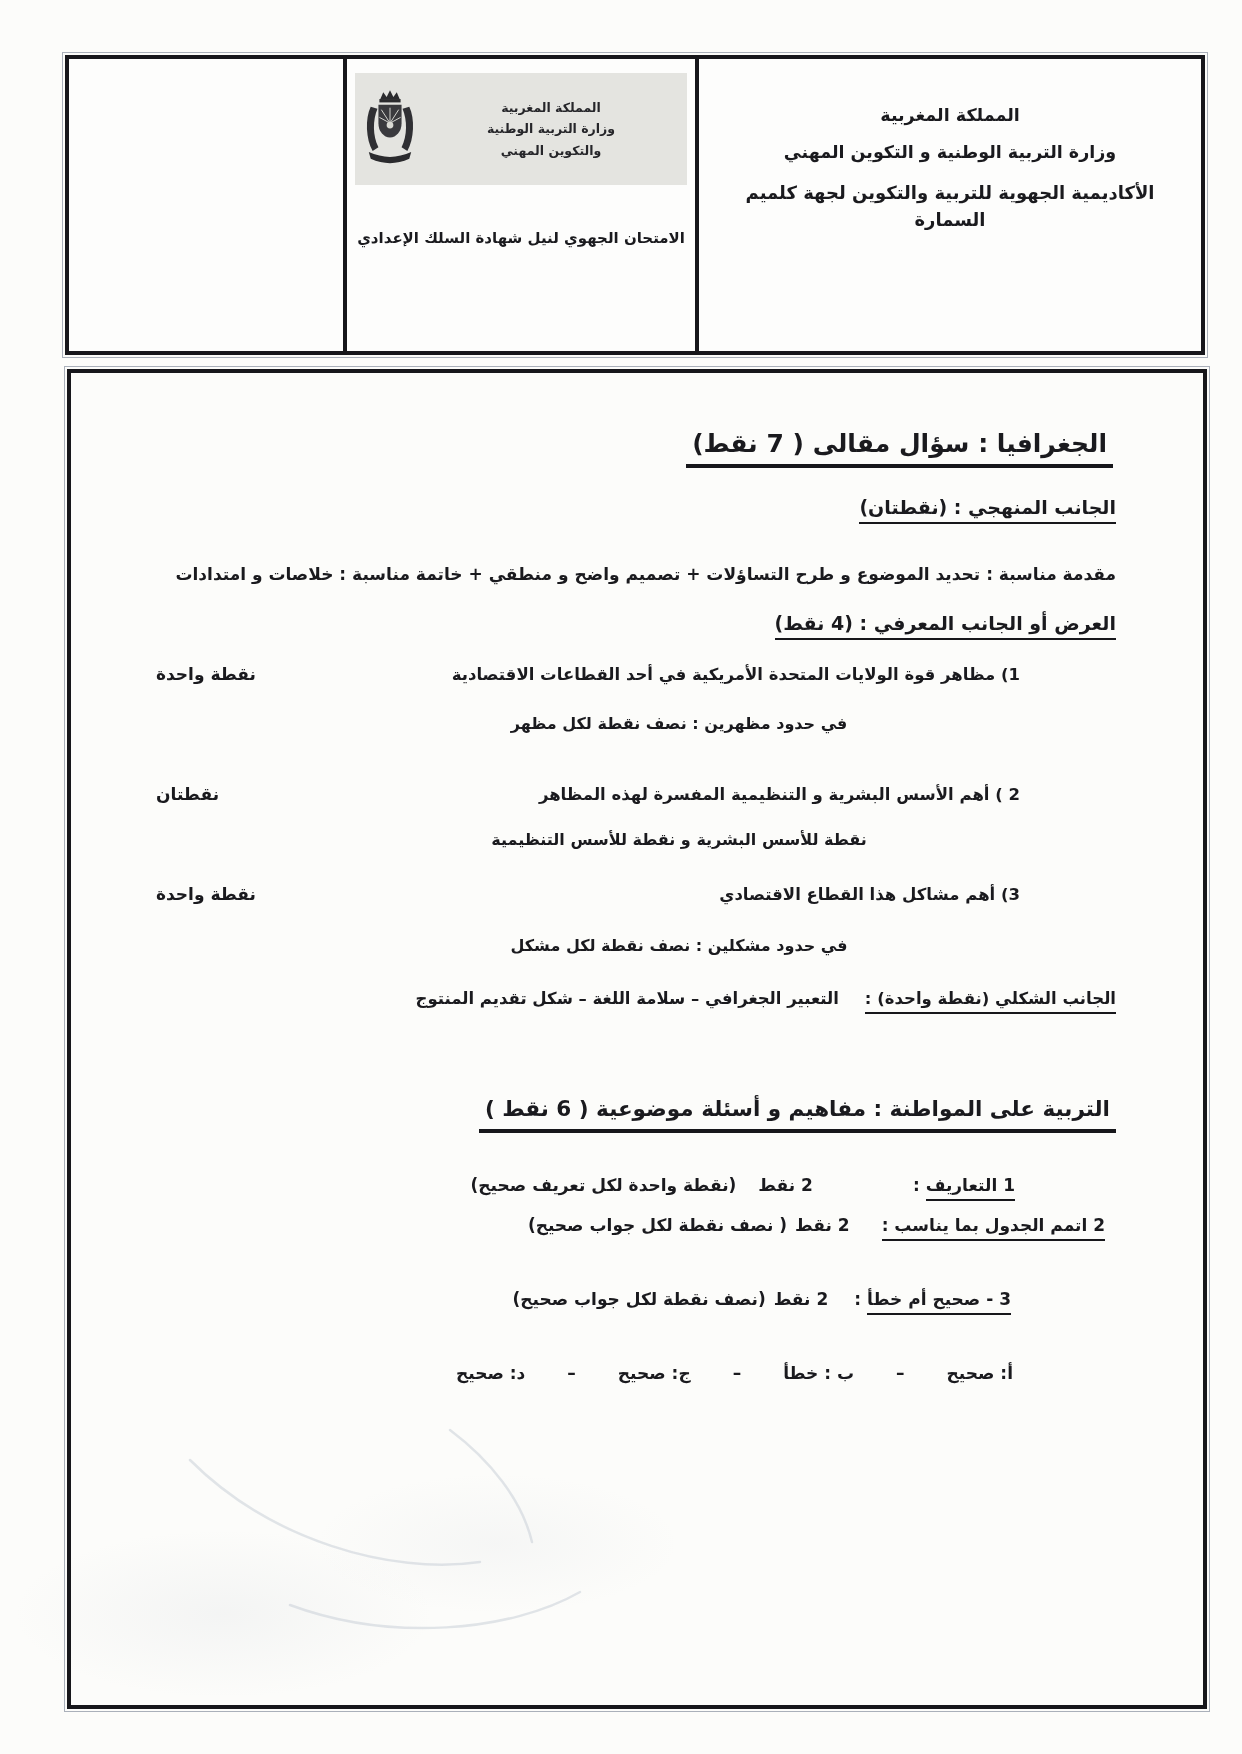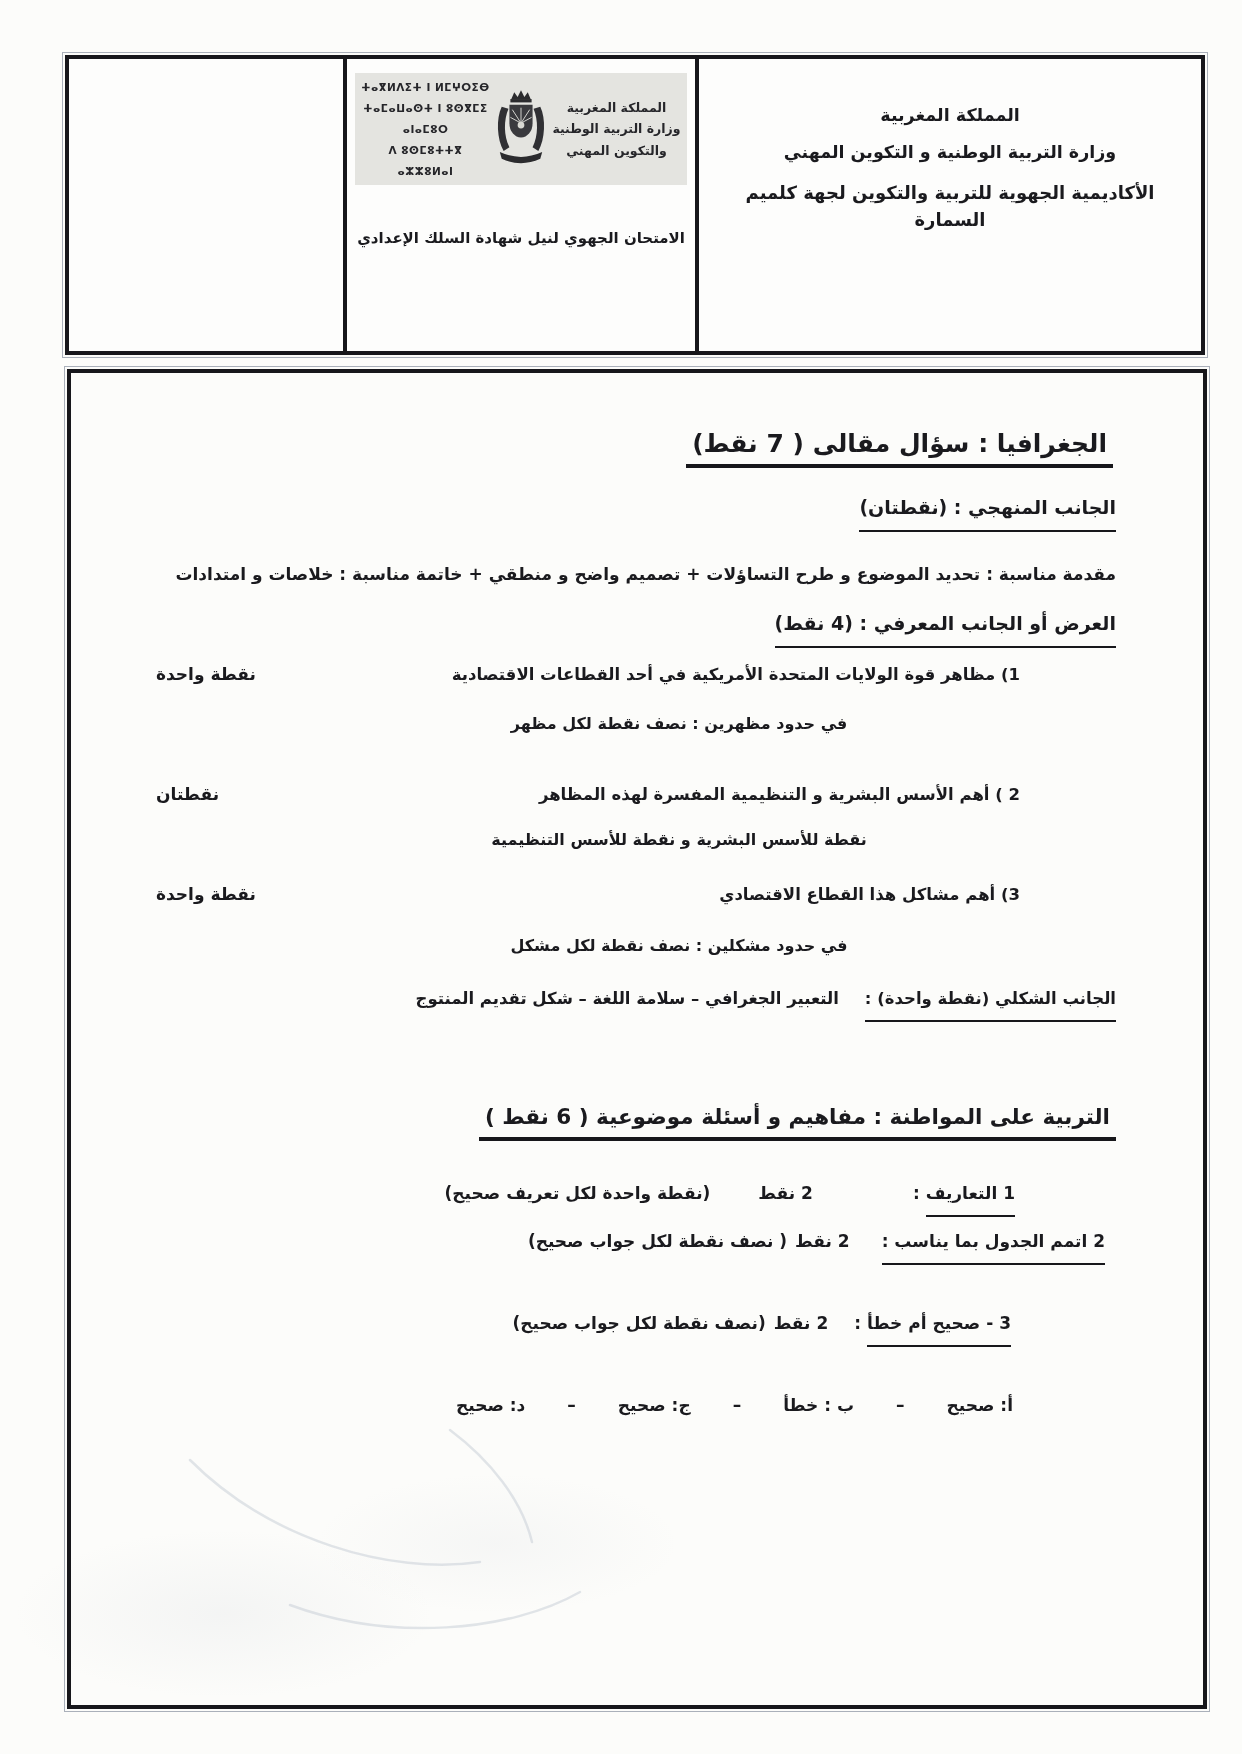--- a/index.html
+++ b/index.html
@@ -64,21 +64,21 @@
   
   .main-box {
     position: absolute; top: 369px; right: 35px;
     width: 1140px; height: 1340px;
     border: 4px solid #17171b;
     outline: 1px solid #aab0ba; outline-offset: 2px;
     padding-top: 56px;
     background: transparent;
   }
 
-  .u2 { border-bottom: 2.5px solid #17171b; padding-bottom: 12px; text-align: right; }
+  .u2 { border-bottom: 2.5px solid #17171b; padding-bottom: 4px; text-align: right; }
   .u3 { border-bottom: 4px solid #17171b; padding: 0 6px 6px; }
 
   .geo-title      { width: fit-content; margin: 0 90px 38px auto; font-size: 25px; white-space: nowrap; }
   .method-heading { width: fit-content; margin: 0 87px 46px auto; font-size: 19px; white-space: nowrap; }
   .method-desc    { width: fit-content; margin: 0 87px 28px auto; font-size: 17px; white-space: nowrap; }
   .content-heading{ width: fit-content; margin: 0 87px 30px auto; font-size: 19px; white-space: nowrap; }
 
   .item-row {
     display: flex; justify-content: space-between; align-items: baseline;
     padding: 0 183px 0 85px;
@@ -104,21 +104,21 @@
   }
   .form-line .form-desc { margin-right: 26px; }
 
   .civic-title { width: fit-content; margin: 0 87px 54px auto; font-size: 21.5px; white-space: nowrap; }
   .civic-title .u3 { padding-bottom: 8px; }
 
   .civic-row { display: flex; align-items: baseline; font-size: 17px; white-space: nowrap; }
   .civic-row .colon { margin-right: 6px; }
   .civic-row.c1 { padding-right: 188px; margin-bottom: 14px; }
   .civic-row.c1 .pts  { margin-right: 100px; }
-  .civic-row.c1 .note { margin-right: 48px; }
+  .civic-row.c1 .note { margin-right: 22px; }
   .civic-row.c2 { padding-right: 98px;  margin-bottom: 48px; }
   .civic-row.c2 .pts  { margin-right: 26px; }
   .civic-row.c2 .note { margin-right: 8px; }
   .civic-row.c3 { padding-right: 192px; margin-bottom: 48px; }
   .civic-row.c3 .pts  { margin-right: 26px; }
   .civic-row.c3 .note { margin-right: 8px; }
 
   .answers-row {
     display: flex; align-items: baseline;
     padding-right: 190px; column-gap: 42px;
@@ -158,25 +158,20 @@
               <line x1="28" y1="36" x2="37" y2="22"></line>
               <line x1="28" y1="36" x2="17" y2="30"></line>
               <line x1="28" y1="36" x2="39" y2="30"></line>
             </g>
             <circle cx="28" cy="38" r="3.5" fill="#d9d9d3"></circle>
             <path d="M8 19 C2 31 3 53 10 65 L16 61 C10 49 10 33 15 21 Z" fill="#303034"></path>
             <path d="M48 19 C54 31 53 53 46 65 L40 61 C46 49 46 33 41 21 Z" fill="#303034"></path>
             <path d="M6 66 Q28 76 50 66 L48 73 Q28 82 8 73 Z" fill="#2b2b2e"></path>
           </svg>
         </div>
-        <div class="logo-tifinagh">
-          <div>ⵜⴰⴳⵍⴷⵉⵜ ⵏ ⵍⵎⵖⵔⵉⴱ</div>
-          <div>ⵜⴰⵎⴰⵡⴰⵙⵜ ⵏ ⵓⵙⴳⵎⵉ ⴰⵏⴰⵎⵓⵔ</div>
-          <div>ⴷ ⵓⵙⵎⵓⵜⵜⴳ ⴰⵣⵣⵓⵍⴰⵏ</div>
-        </div>
       </div>
       <div class="exam-title">الامتحان الجهوي لنيل شهادة السلك الإعدادي</div>
     </div>
 
   </div>
 
   <div class="main-box">
 
     <div class="geo-title">
       <span class="u3">الجغرافيا : سؤال مقالى ( 7 نقط)</span>

